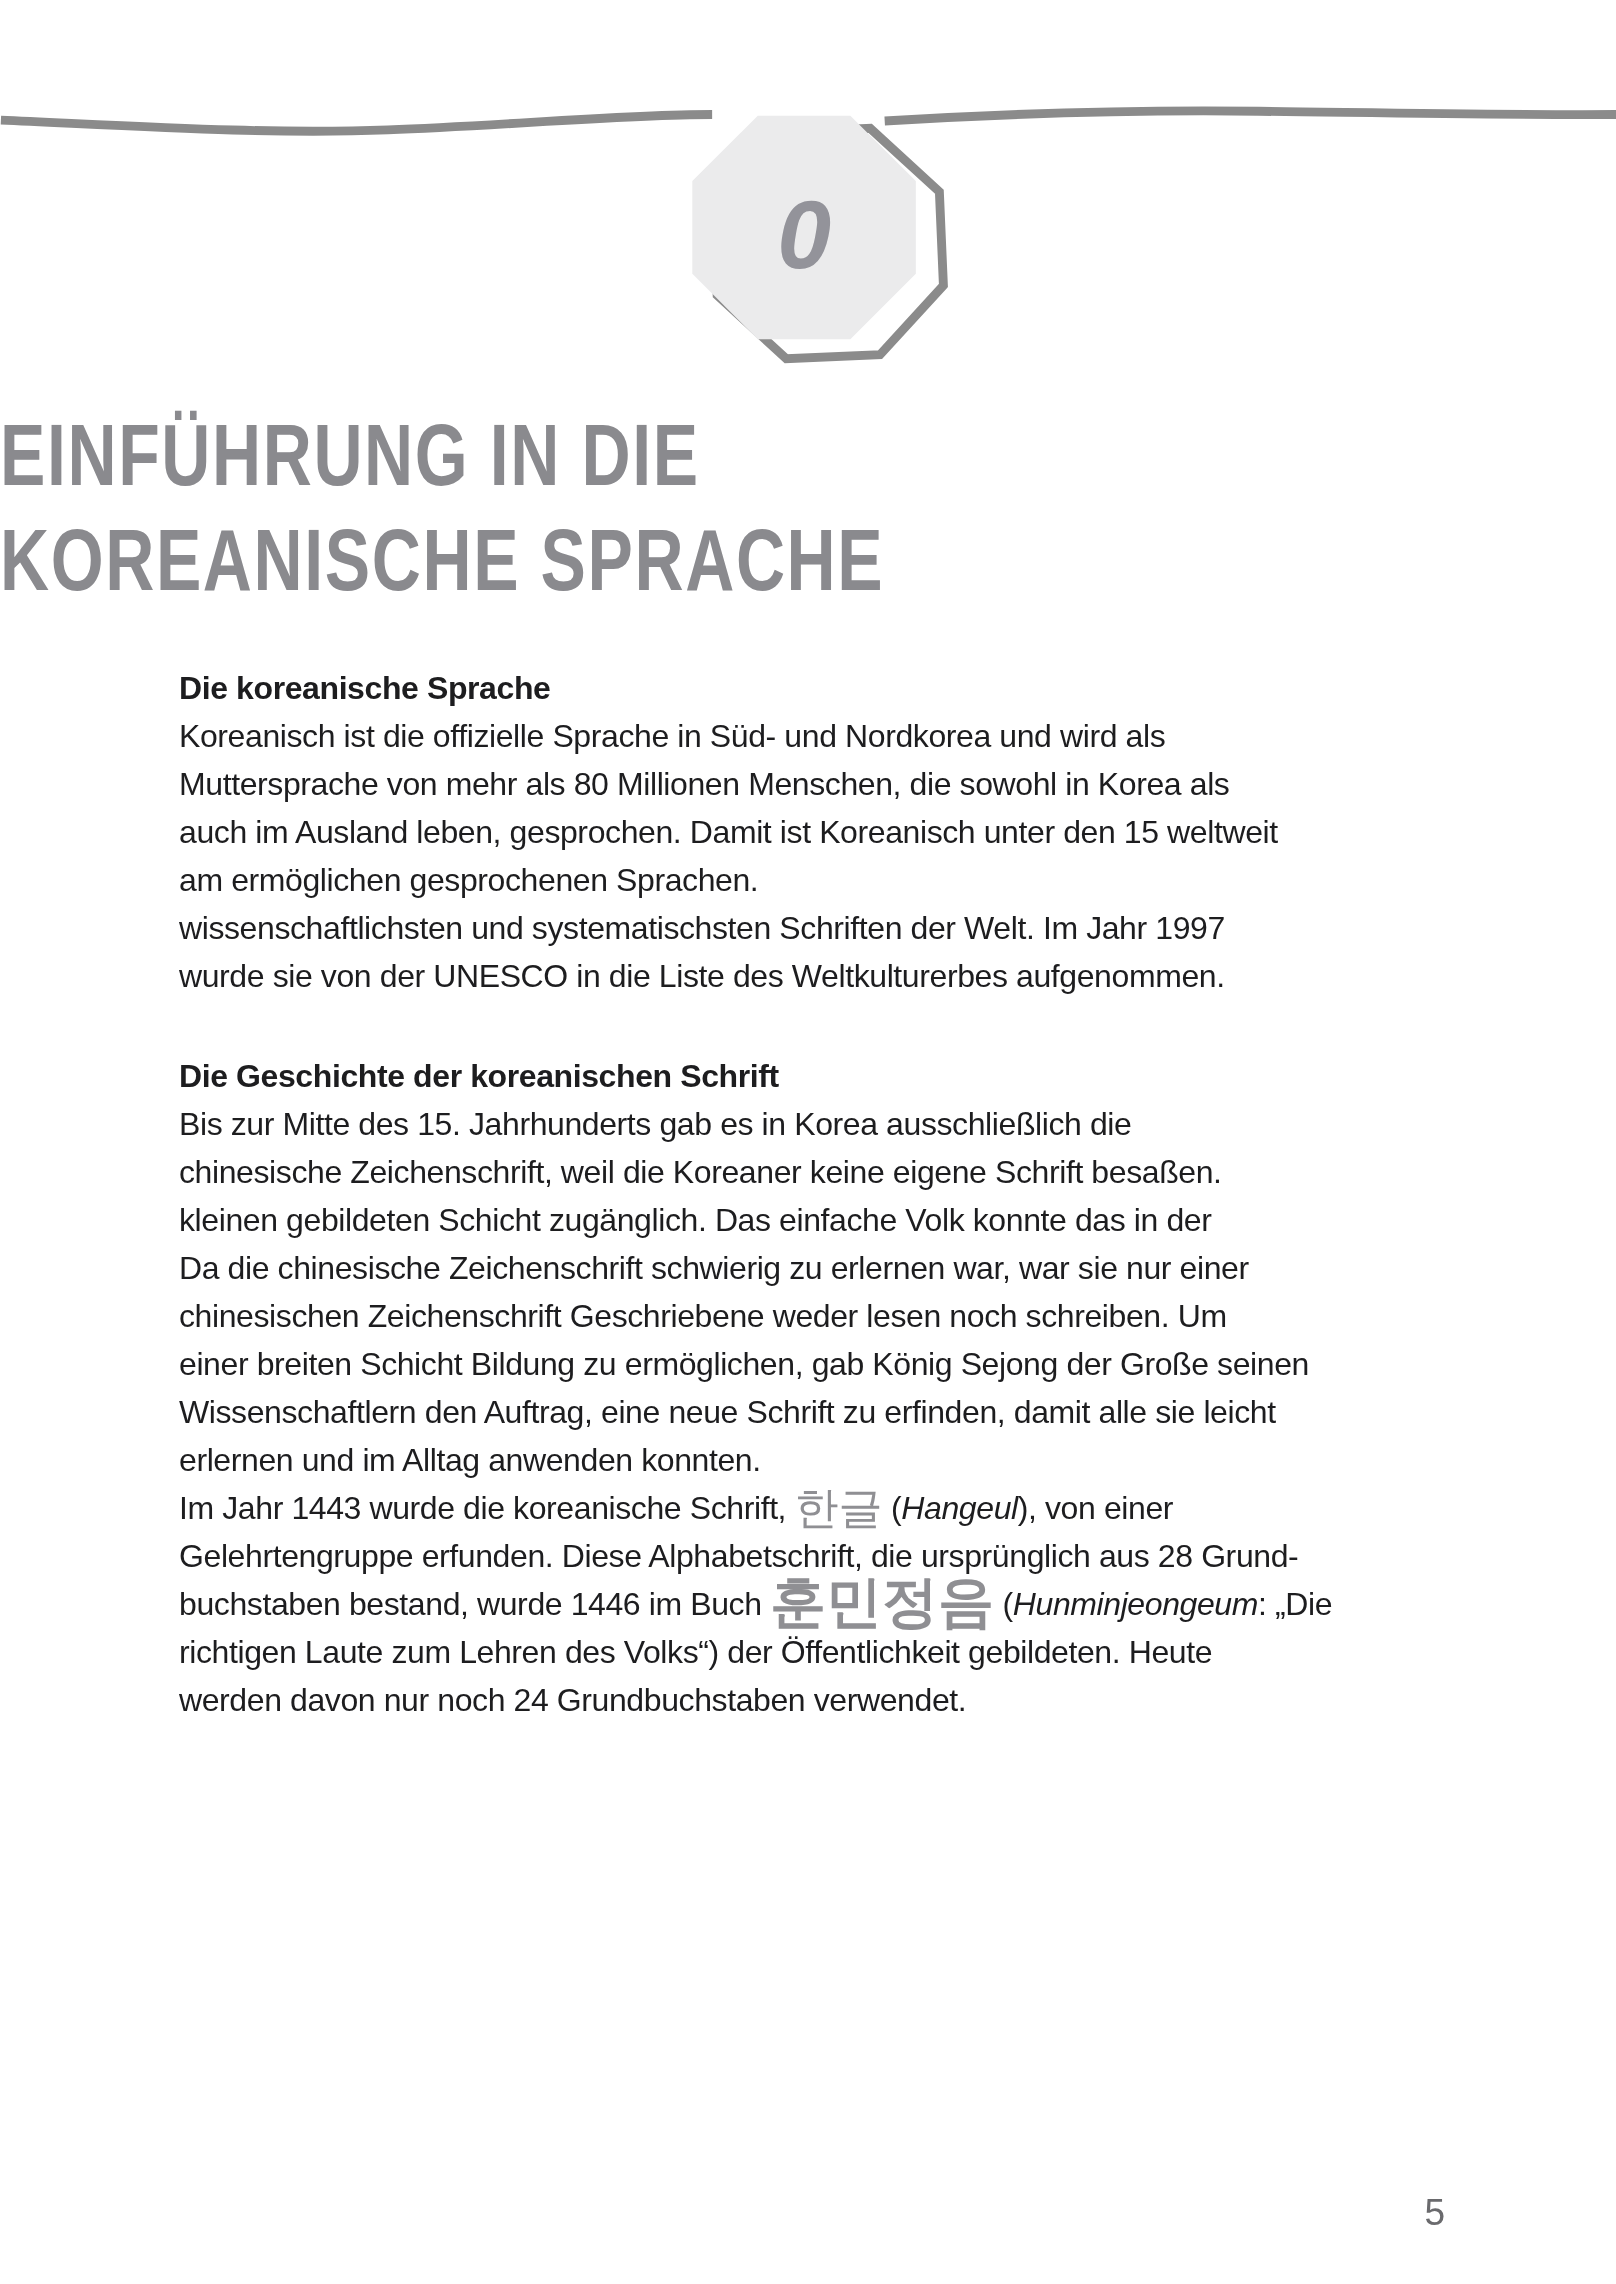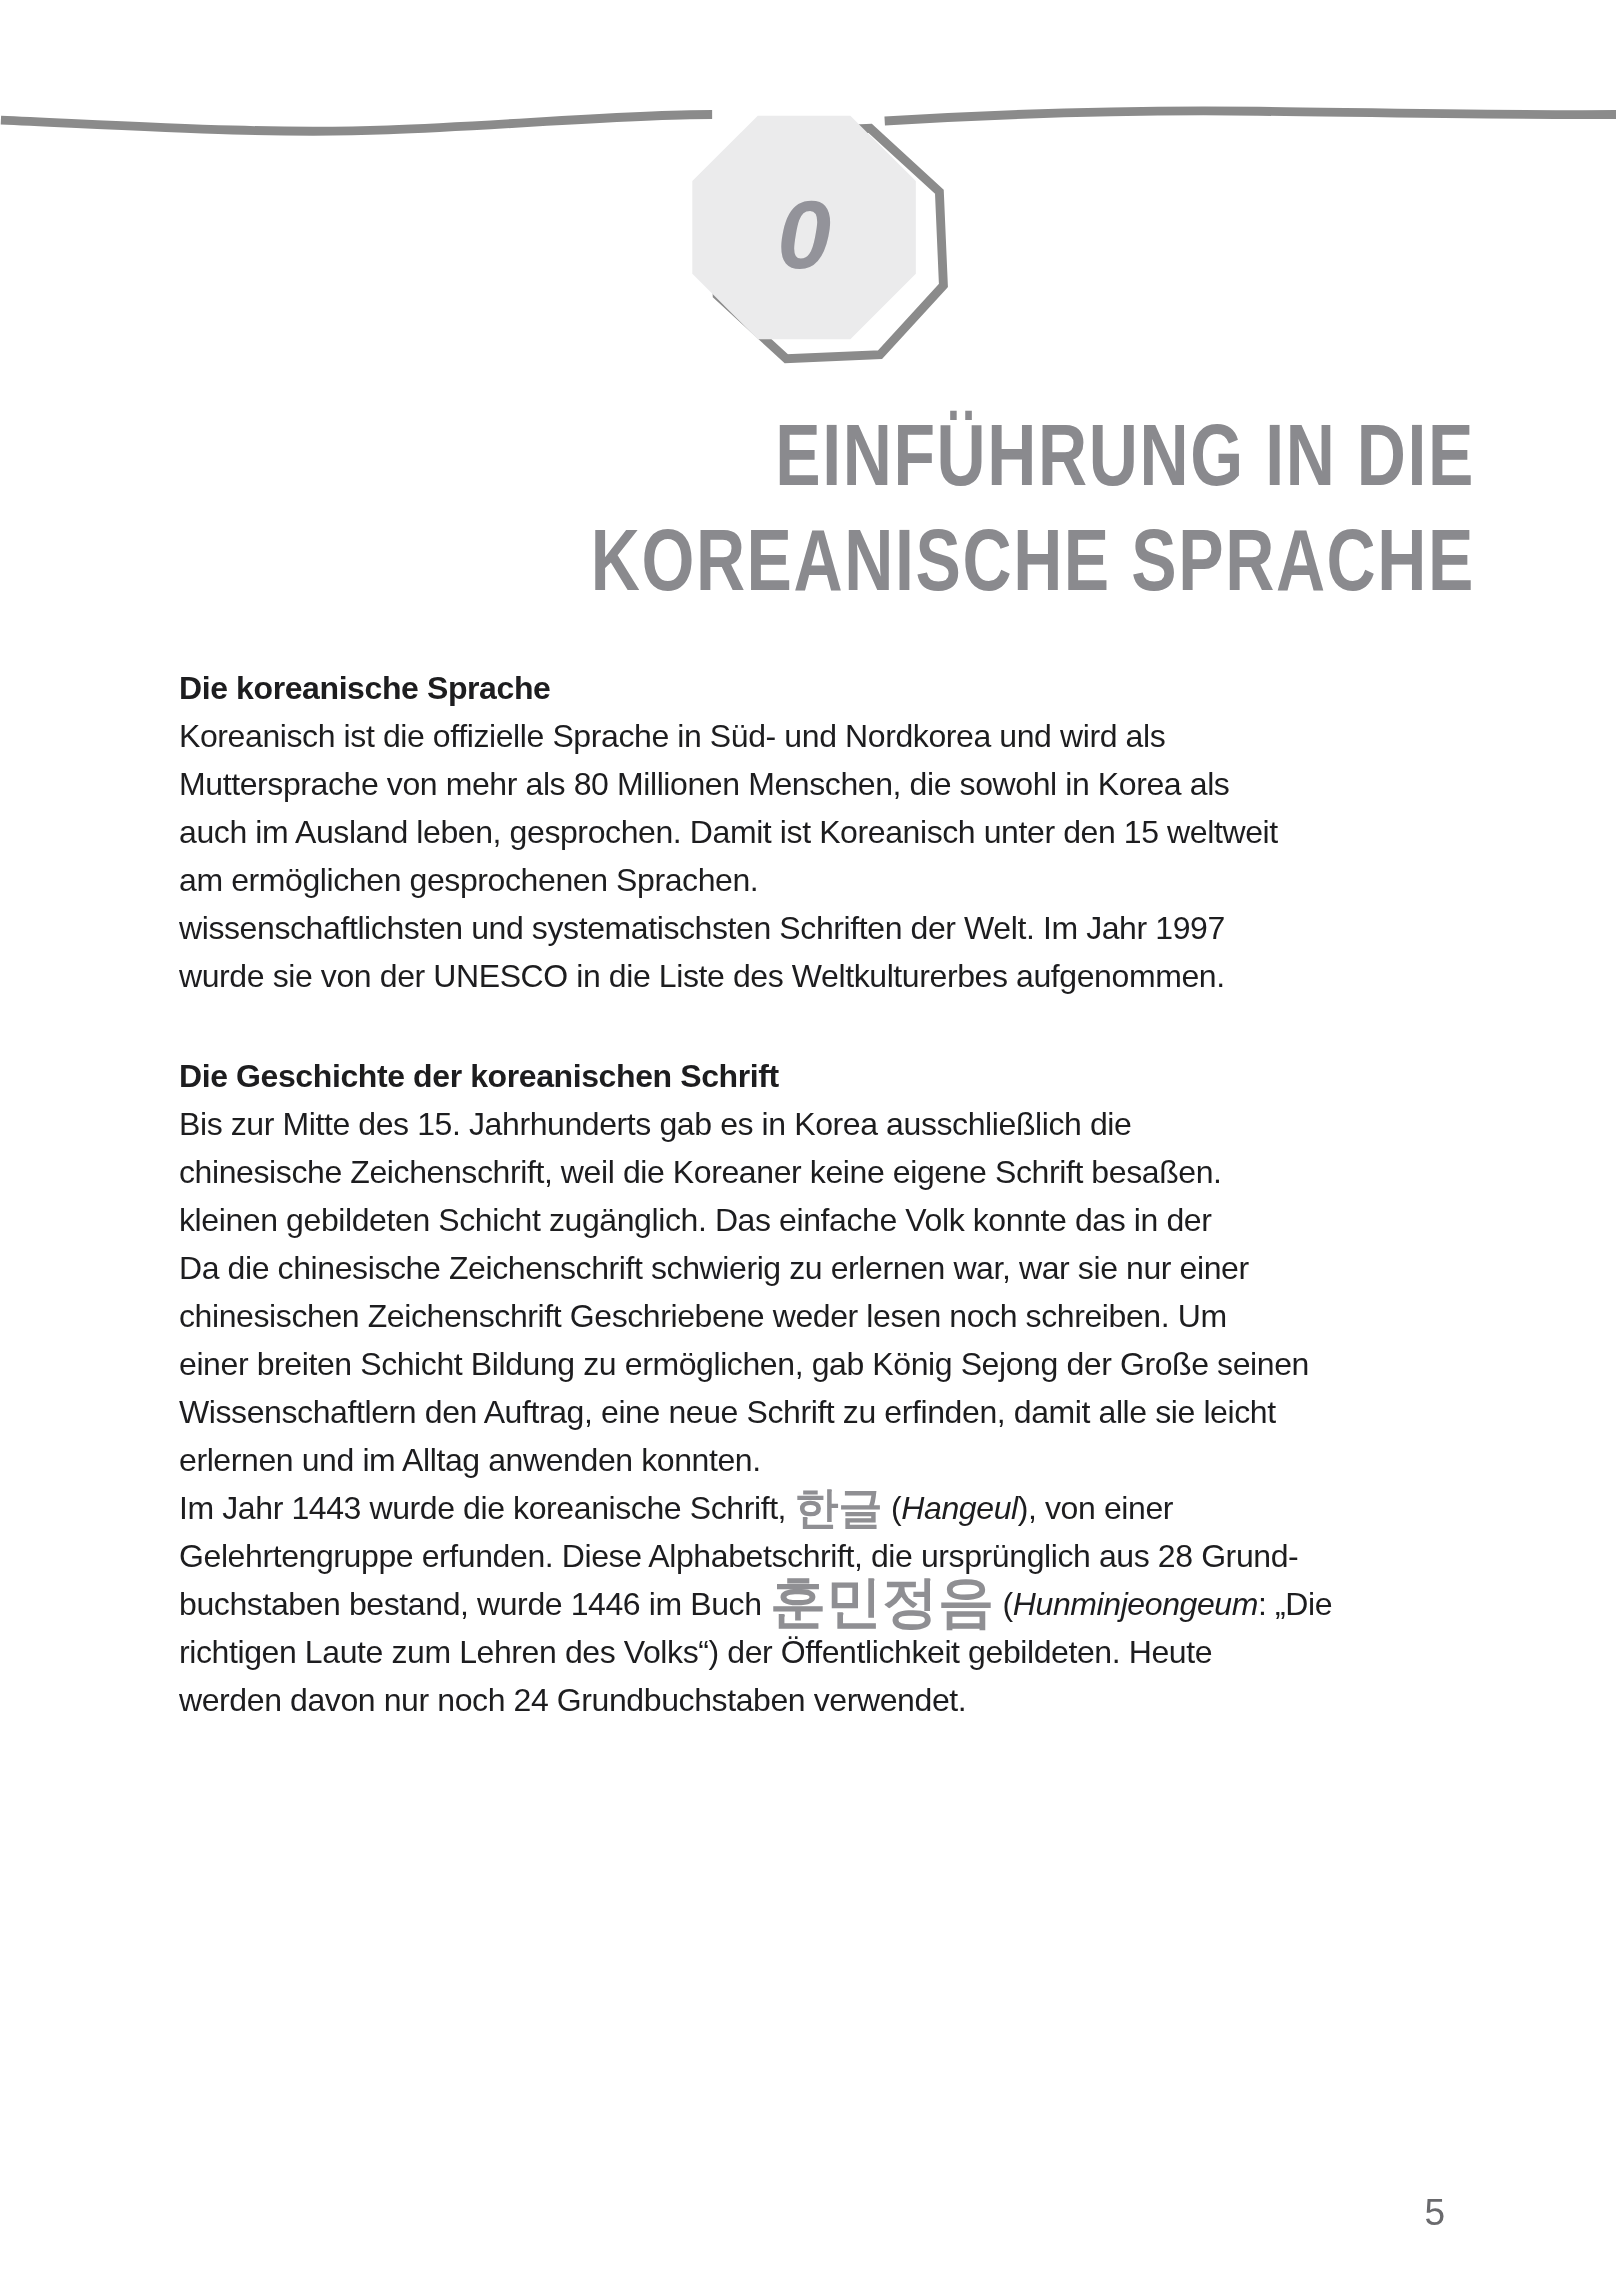--- a/index.html
+++ b/index.html
@@ -14,21 +14,21 @@
   .header-art {
     position: absolute;
     top: 0; left: 0;
     width: 1617px; height: 379px;
   }
   .title-block {
     position: absolute;
     top: 402px;
     left: 0;
     width: 1475px;
-    text-align: right;
+    text-align: left;
     color: #8a8a8e;
   }
   .title-line {
     height: 105px;
     line-height: 105px;
     font-size: 68px;
     font-weight: 700;
     letter-spacing: 1.6px;
     transform: scaleY(1.28);
     transform-origin: center;
@@ -45,21 +45,21 @@
     color: #1d1d1f;
   }
   .section + .section { margin-top: 52px; }
   .heading { font-weight: 700; white-space: nowrap; }
   .line { white-space: nowrap; }
   .seg-n { }
   .seg-i { font-style: italic; }
   .seg-k {
     color: #8f8f93;
     font-size: 44px;
-    font-weight: 700;
+    font-weight: 400;
     letter-spacing: 0;
     line-height: 0;
     vertical-align: -4px;
   }
   .seg-k2 {
     color: #8f8f93;
     font-size: 56px;
     font-weight: 700;
     letter-spacing: 0;
     line-height: 0;

